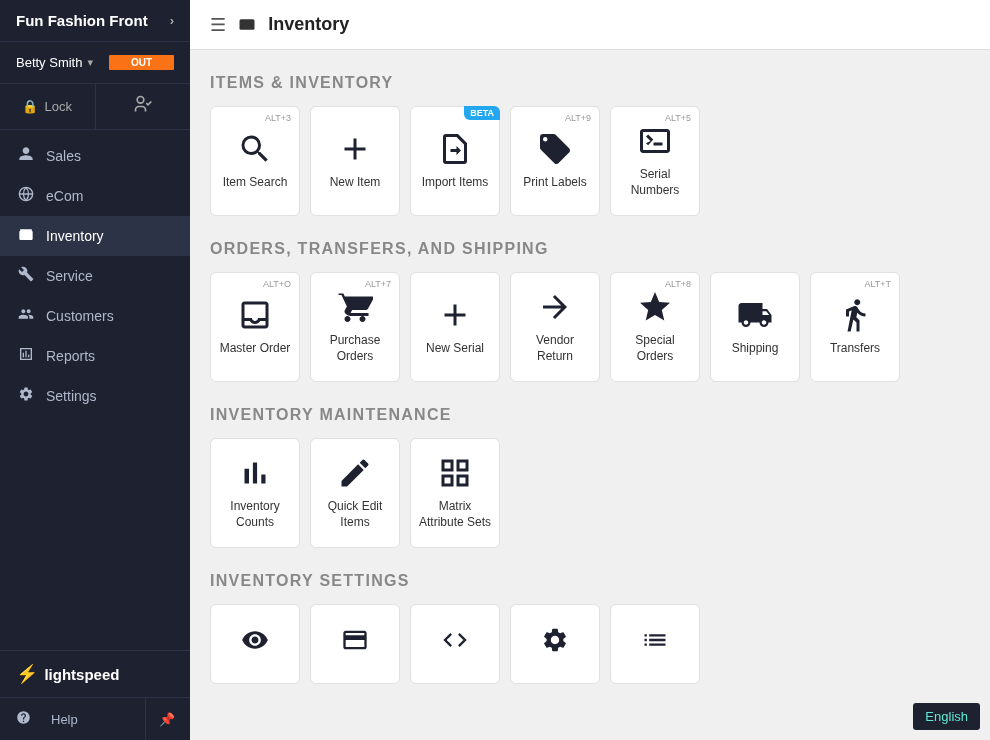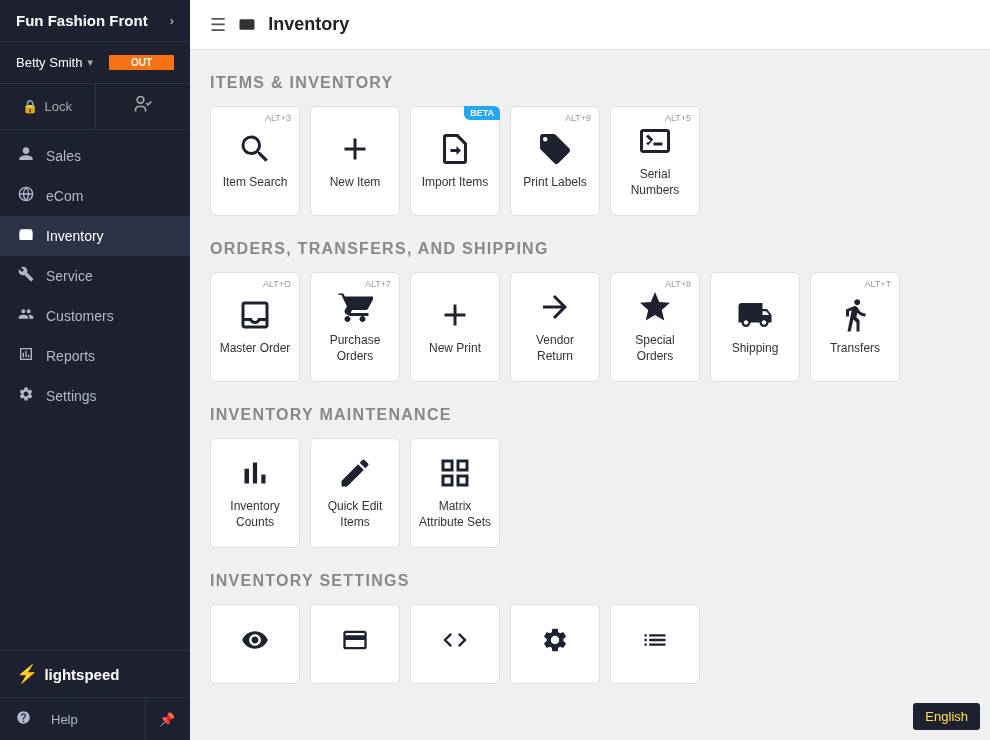--- a/index.html
+++ b/index.html
@@ -186,21 +186,21 @@
       padding: 2px 6px;
       border-radius: 0 6px 0 6px;
     }
 
     
     .lang-btn {
       position: fixed;
       bottom: 10px;
       right: 10px;
       background: #1e2230;
-      color: #fde047;
+      color: #5eead4;
       border: none;
       padding: 6px 12px;
       font-size: 13px;
       border-radius: 3px;
       cursor: pointer;
     }
 
     
     .svg-icon { display: flex; align-items: center; justify-content: center; }
   </style>
@@ -405,21 +405,21 @@
           </span>
           <span class="tile-label">Purchase Orders</span>
         </div>
 
         <div class="tile">
           <span class="tile-icon svg-icon">
             <svg width="36" height="36" viewBox="0 0 24 24" fill="#1e2230">
                 <path d="M19 13h-6v6h-2v-6H5v-2h6V5h2v6h6v2z"></path>
               </svg>
           </span>
-          <span class="tile-label">New Print</span>
+          <span class="tile-label">New Serial</span>
         </div>
 
         <div class="tile">
           <span class="tile-icon svg-icon">
             <svg width="36" height="36" viewBox="0 0 24 24" fill="#1e2230">
                 <path d="M12 4l-1.41 1.41L16.17 11H4v2h12.17l-5.58 5.59L12 20l8-8z"></path>
               </svg>
           </span>
           <span class="tile-label">Vendor Return</span>
         </div>

